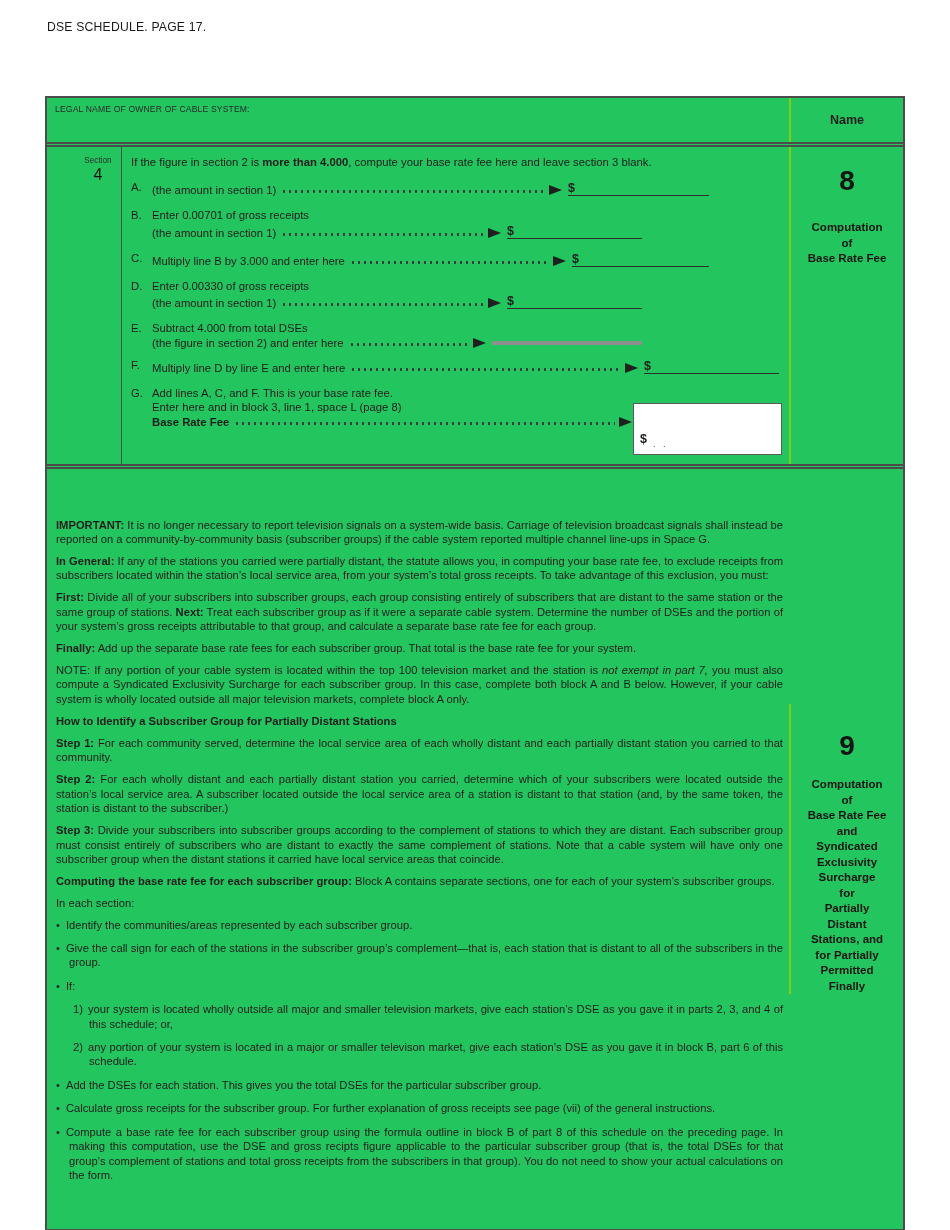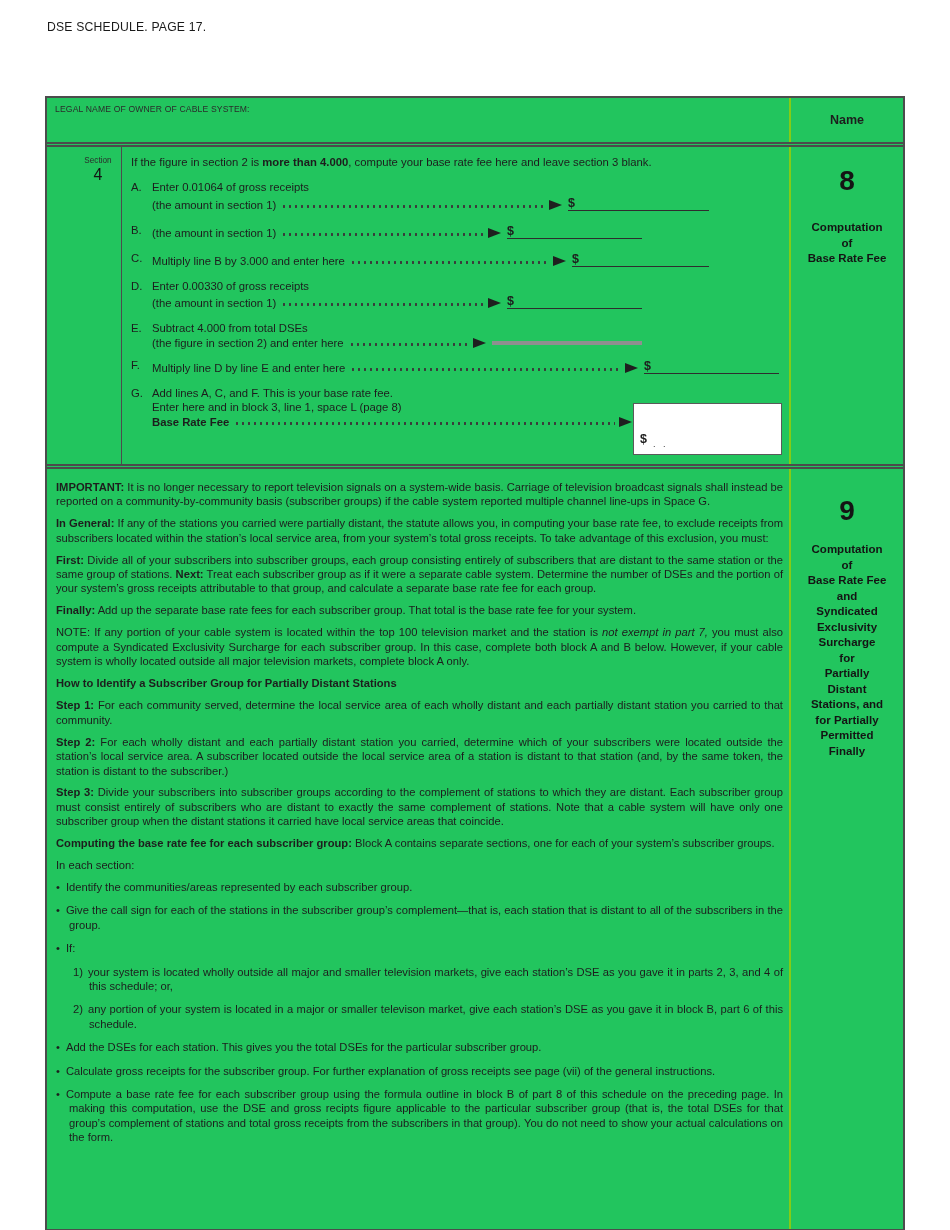--- a/index.html
+++ b/index.html
@@ -61,21 +61,21 @@
   .mr-d { margin-right:147px; } .mr-e { margin-right:147px; } .mr-f { margin-right:10px; }
   .mr-g { margin-right:157px; }
   .grayline { width:150px; height:3.5px; background:#8f8f8f; margin:0 0 4px 6px; flex:none; }
   .gbox { position:absolute; right:7px; bottom:9px; width:149px; height:52px; border:1.5px solid #5a5a5a; background:#fff; }
   .gbox .dsign { position:absolute; left:6px; bottom:8px; }
   .gdots { position:absolute; left:19px; bottom:5px; font-size:9px; letter-spacing:2.5px; color:#2e2e2e; }
   .fee-e { margin-bottom:10px; }
   .fee-g { margin-bottom:0; }
 
   
-  .p9-row { flex:1; }
+  .p9-row { flex:1;align-items:center; }
   .p9-main { flex:1; min-width:0; padding:11px 6px 0 9px; font-size:11.2px; line-height:14.4px; text-align:justify; }
   .p9 { margin-bottom:7.5px; }
   .p9.h { font-weight:bold; text-align:left; margin:3px 0 8px; }
   .p9.bullet { padding-left:13px; text-indent:-13px; margin-bottom:9px; }
   .p9.num { padding-left:33px; text-indent:-16px; margin-bottom:9px; }
   .bul { padding-right:6px; }
   .numlab { padding-right:5px; }
   .p9-side .side-num { margin-top:26px; }
   .p9-side .side-title { margin-top:15px; }
 </style>
@@ -103,36 +103,36 @@
         <div class="sec-word">Section</div>
         <div class="sec-num">4</div>
       </div>
 
       <div class="s4-main">
         <div class="s4-intro"><span>If the figure in section 2 is </span><span class="bold">more than 4.000</span><span>, compute your base rate fee here and leave section 3 blank.</span></div>
 
         <div class="fee">
           <div class="fee-letter">A.</div>
           <div class="fee-body">
-            <div class="t1">Enter 0.01064 of gross receipts</div>
             <div class="frow mr-a">
               <span class="ftext">(the amount in section 1)</span>
               <span class="leader"></span>
               <span class="arrow"></span>
               <span class="money">
                   <span class="dsign">$</span>
                   <span class="mspace w-a"></span>
                 </span>
             </div>
           </div>
         </div>
 
         <div class="fee">
           <div class="fee-letter">B.</div>
           <div class="fee-body">
+            <div class="t1">Enter 0.00701 of gross receipts</div>
             <div class="frow mr-b">
               <span class="ftext">(the amount in section 1)</span>
               <span class="leader"></span>
               <span class="arrow"></span>
               <span class="money">
                   <span class="dsign">$</span>
                   <span class="mspace w-b"></span>
                 </span>
             </div>
           </div>

